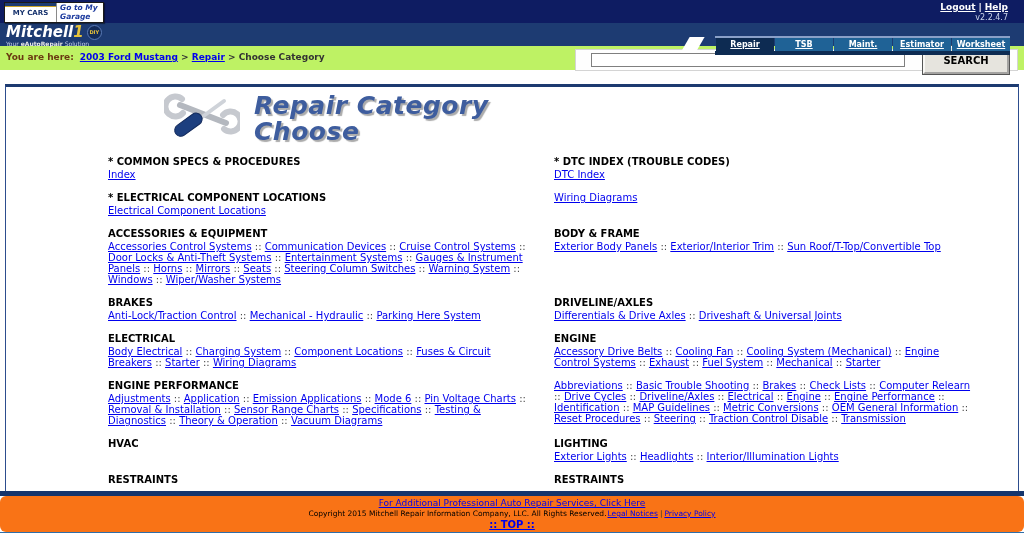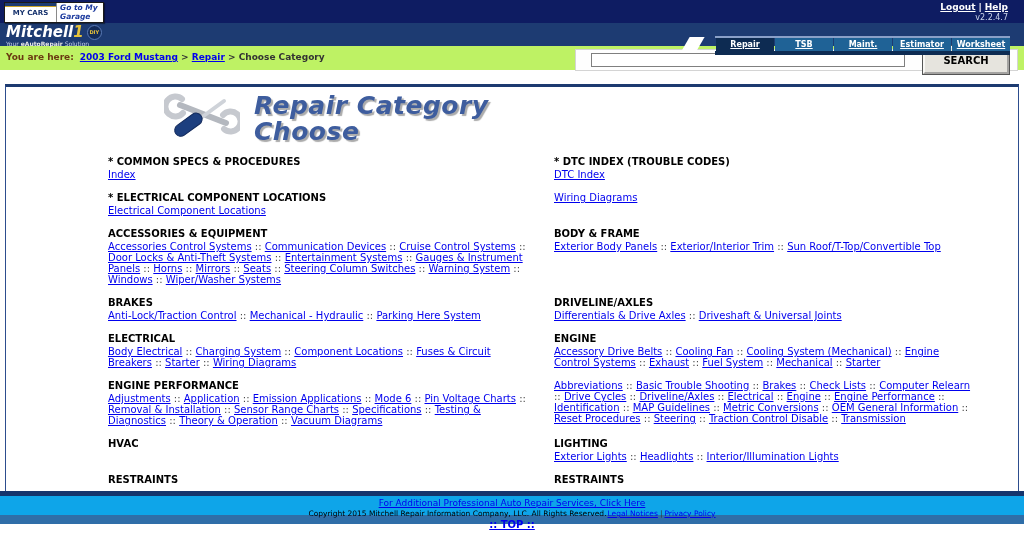--- a/index.html
+++ b/index.html
@@ -76,21 +76,21 @@
   .cat-row { display:flex; margin-bottom:12px; }
   .cat-cell.left { width:446px; }
   .cat-cell.right { width:420px; }
   .cat-heading { font-size:10px; font-weight:bold; color:#000; margin-bottom:2px; }
   .cat-links { font-size:10px; line-height:11px; max-width:418px; }
   .cat-link { color:#0000EE; text-decoration:underline; }
   .link-sep { color:#444; }
 
   
   .footer-navy { height:5px; background:#15356c; }
-  .footer-white { height:19px; text-align:center; background:#0ea5e9; }
+  .footer-white { height:36px; text-align:center; background:#f97316;border-radius:6px; }
   .footer-services { font-size:9px; padding-top:2px; }
   .footer-services a { color:#0000EE; text-decoration:underline; }
   .footer-copy { font-size:7.5px; color:#000; margin-top:1px; }
   .footer-copy a { color:#0000EE; text-decoration:underline; }
   .footer-copy .legal-group { margin-left:1px; }
   .footer-copy .pipe { color:#333; margin:0 2px; }
   .footer-top { font-size:10px; font-weight:bold; margin-top:1px; }
   .footer-top a { color:#0000EE; text-decoration:underline; }
   .footer-bottom { height:9px; background:#2f6ea8; }
 </style>

